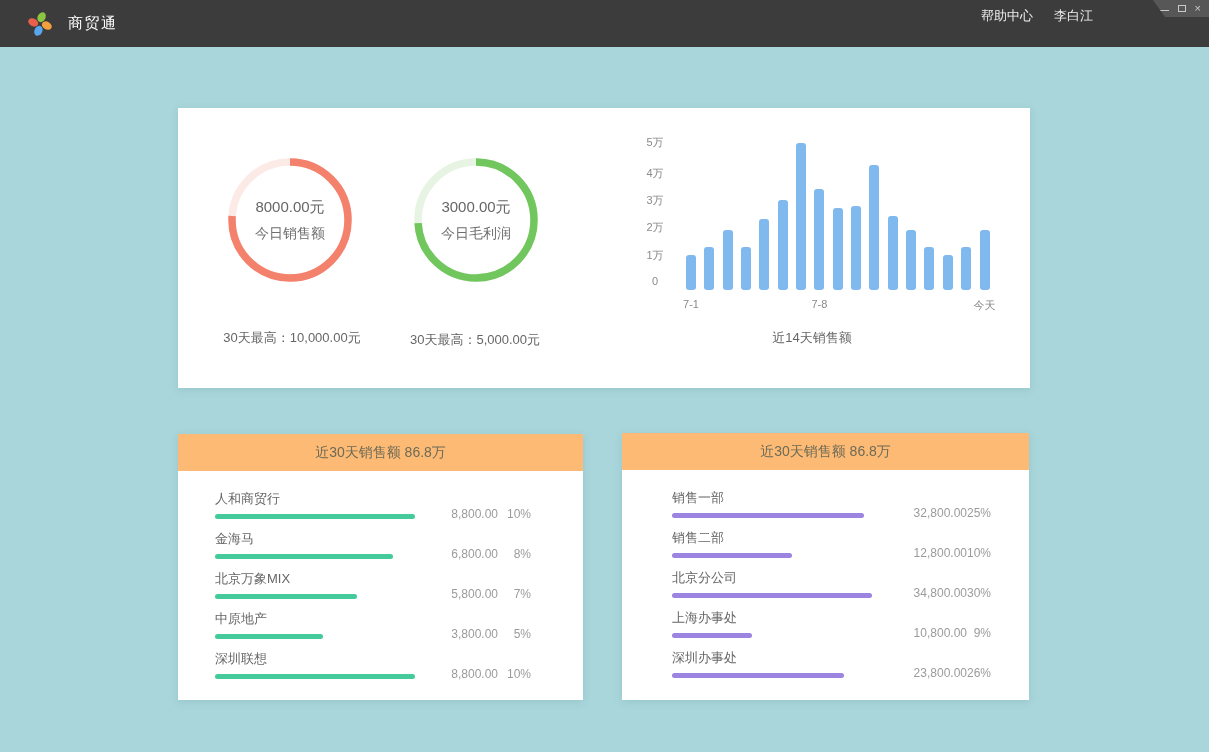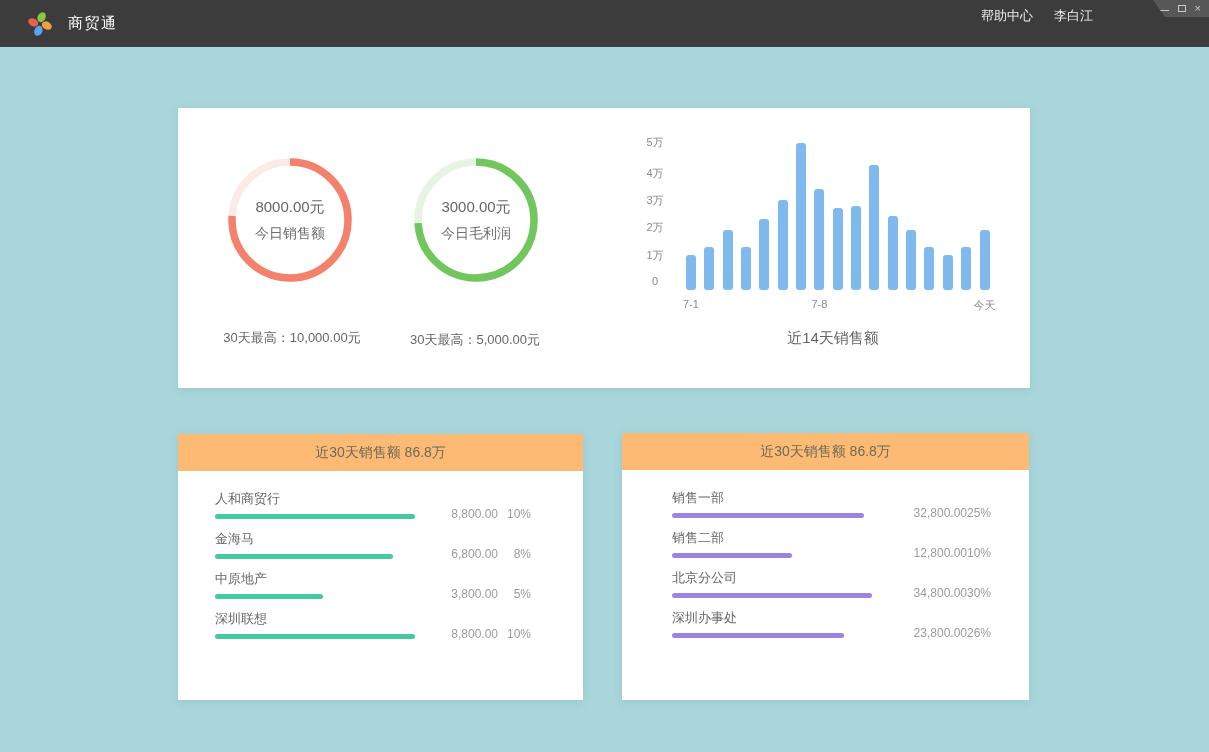--- a/index.html
+++ b/index.html
@@ -41,22 +41,22 @@
   .donut-footer{position:absolute;width:200px;text-align:center;font-size:13px;color:#666;}
   .footer-1{left:14px;top:221px;}
   .footer-2{left:197px;top:223px;}
 
   
   .plot{position:absolute;left:508px;bottom:98px;width:304px;height:152px;
         display:flex;align-items:flex-end;gap:8.35px;}
   .bar{width:10px;border-radius:3px;}
   .ytick{position:absolute;left:447px;width:60px;text-align:center;font-size:11px;color:#8a8a8a;}
   .xtick{position:absolute;top:190px;width:60px;text-align:center;font-size:11px;color:#8a8a8a;}
-  .chart-title{position:absolute;left:503px;top:221px;width:304px;text-align:center;
-               font-size:15px;color:#666;}
+  .chart-title{position:absolute;left:482px;top:221px;width:304px;text-align:center;
+               font-size:13px;color:#666;}
 
   
   .list{position:absolute;top:37px;padding-top:15px;}
   .card-left .list{left:37px;right:52px;}
   .card-right .list{left:50px;right:38px;}
   .row{position:relative;height:40px;}
   .row-name{position:absolute;left:0;top:4px;font-size:13px;color:#666;}
   .row-track{position:absolute;left:0;bottom:7px;width:200px;height:5px;}
   .row-track span{display:block;height:5px;border-radius:3px;}
   .row-amount,.row-percent{position:absolute;bottom:5px;font-size:12px;color:#9b9b9b;}
@@ -173,20 +173,28 @@
         </div>
         <div class="row">
           <div class="row-name">金海马</div>
           <div class="row-track">
             <span style="width: 178px; background: rgb(69, 203, 155);"></span>
           </div>
           <div class="row-amount">6,800.00</div>
           <div class="row-percent">8%</div>
         </div>
         <div class="row">
+          <div class="row-name">北京万象MIX</div>
+          <div class="row-track">
+            <span style="width: 142px; background: rgb(69, 203, 155);"></span>
+          </div>
+          <div class="row-amount">5,800.00</div>
+          <div class="row-percent">7%</div>
+        </div>
+        <div class="row">
           <div class="row-name">中原地产</div>
           <div class="row-track">
             <span style="width: 108px; background: rgb(69, 203, 155);"></span>
           </div>
           <div class="row-amount">3,800.00</div>
           <div class="row-percent">5%</div>
         </div>
         <div class="row">
           <div class="row-name">深圳联想</div>
           <div class="row-track">
@@ -219,20 +227,28 @@
         </div>
         <div class="row">
           <div class="row-name">北京分公司</div>
           <div class="row-track">
             <span style="width: 200px; background: rgb(156, 133, 224);"></span>
           </div>
           <div class="row-amount">34,800.00</div>
           <div class="row-percent">30%</div>
         </div>
         <div class="row">
+          <div class="row-name">上海办事处</div>
+          <div class="row-track">
+            <span style="width: 80px; background: rgb(156, 133, 224);"></span>
+          </div>
+          <div class="row-amount">10,800.00</div>
+          <div class="row-percent">9%</div>
+        </div>
+        <div class="row">
           <div class="row-name">深圳办事处</div>
           <div class="row-track">
             <span style="width: 172px; background: rgb(156, 133, 224);"></span>
           </div>
           <div class="row-amount">23,800.00</div>
           <div class="row-percent">26%</div>
         </div>
       </div>
   </section>
 

